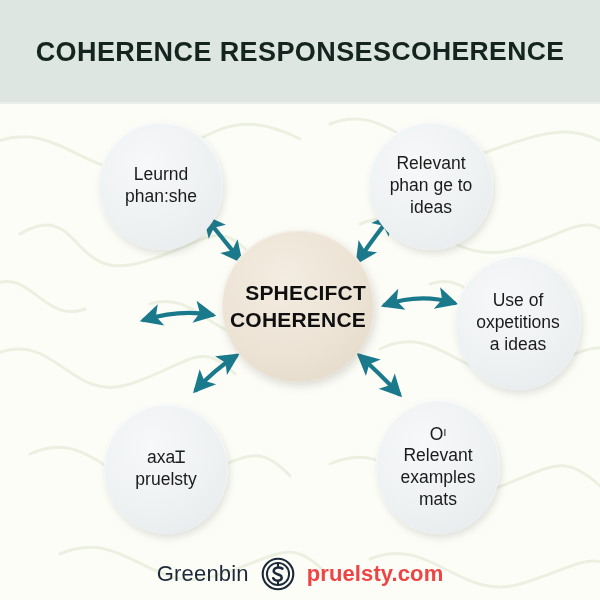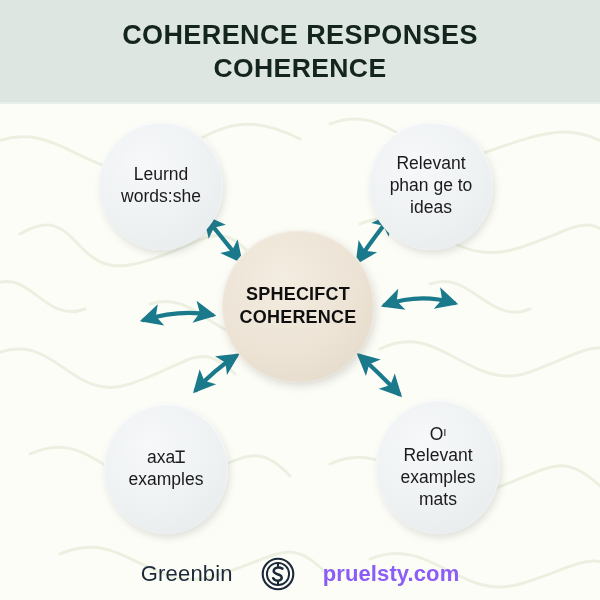--- a/index.html
+++ b/index.html
@@ -26,21 +26,21 @@
   
   #header-band {
     position: absolute;
     left: 0;
     top: 0;
     width: 600px;
     height: 104px;
     background: #dde6e0;
     box-sizing: border-box;
     display: flex;
-    flex-direction: column;
+    flex-direction: row;
     align-items: center;
     justify-content: center;
     z-index: 6;
   }
   #header-band::after {
     content: "";
     position: absolute;
     left: 0; right: 0; bottom: 0;
     height: 2px;
     background: rgba(255,255,255,0.35);
@@ -116,24 +116,25 @@
   }
 
   #node-center {
     background: radial-gradient(circle at 40% 33%, #f3ece0 0%, #ece3d5 55%, #e2d7c6 100%);
     box-shadow: 2px 4px 9px rgba(90,85,70,0.2),
                 inset 0 1px 2px rgba(255,255,255,0.7);
     z-index: 5;
   }
   #node-center .node-label {
     color: #0f0f0f;
-    font-size: 18px;
+    font-size: 21px;
     font-weight: bold;
     line-height: 1.3;
     letter-spacing: 0.2px;
+    text-align: right;
   }
 
   
   #node-center    { left: 222px; top: 126px; width: 152px; height: 152px; }
   #node-tl        { left: 99px;  top: 18px;  width: 124px; height: 128px; }
   #node-tr        { left: 369px; top: 18px;  width: 124px; height: 128px; }
   #node-left      { left: 25px;  top: 156px; width: 124px; height: 130px; }
   #node-right     { left: 455px; top: 152px; width: 126px; height: 134px; }
   #node-bl        { left: 104px; top: 300px; width: 124px; height: 130px; }
   #node-br        { left: 376px; top: 296px; width: 124px; height: 134px; }
@@ -141,31 +142,31 @@
   
   #footer {
     position: absolute;
     left: 0;
     top: 548px;
     width: 600px;
     height: 52px;
     display: flex;
     align-items: center;
     justify-content: center;
-    gap: 27px;
+    gap: 11px;
     z-index: 6;
   }
   #footer-brand {
     color: #1b2838;
     font-size: 22px;
     font-weight: normal;
     letter-spacing: 0.2px;
   }
   #footer-domain {
-    color: #8b5cf6;
+    color: #ef4444;
     font-size: 22px;
     font-weight: bold;
     letter-spacing: 0.1px;
   }
   #footer-logo { display: block; }
 </style>
 </head>
 <body>
 
 <div id="page">
@@ -217,34 +218,39 @@
       </g>
     </svg>
 
     <div id="node-center" class="node">
       <span class="node-label">SPHECIFCT
 COHERENCE</span>
     </div>
 
     <div id="node-tl" class="node satellite">
       <span class="node-label">Leurnd
-words:she</span>
+phan:she</span>
     </div>
 
     <div id="node-tr" class="node satellite">
       <span class="node-label">Relevant
 phan ge to
 ideas</span>
     </div>
 
 
+    <div id="node-right" class="node satellite">
+      <span class="node-label">Use of
+oxpetitions
+a ideas</span>
+    </div>
 
     <div id="node-bl" class="node satellite">
       <span class="node-label">axaꞮ
-examples</span>
+pruelsty</span>
     </div>
 
     <div id="node-br" class="node satellite">
       <span class="node-label">Oᶦ
 Relevant
 examples
 mats</span>
     </div>
 
   </div>

